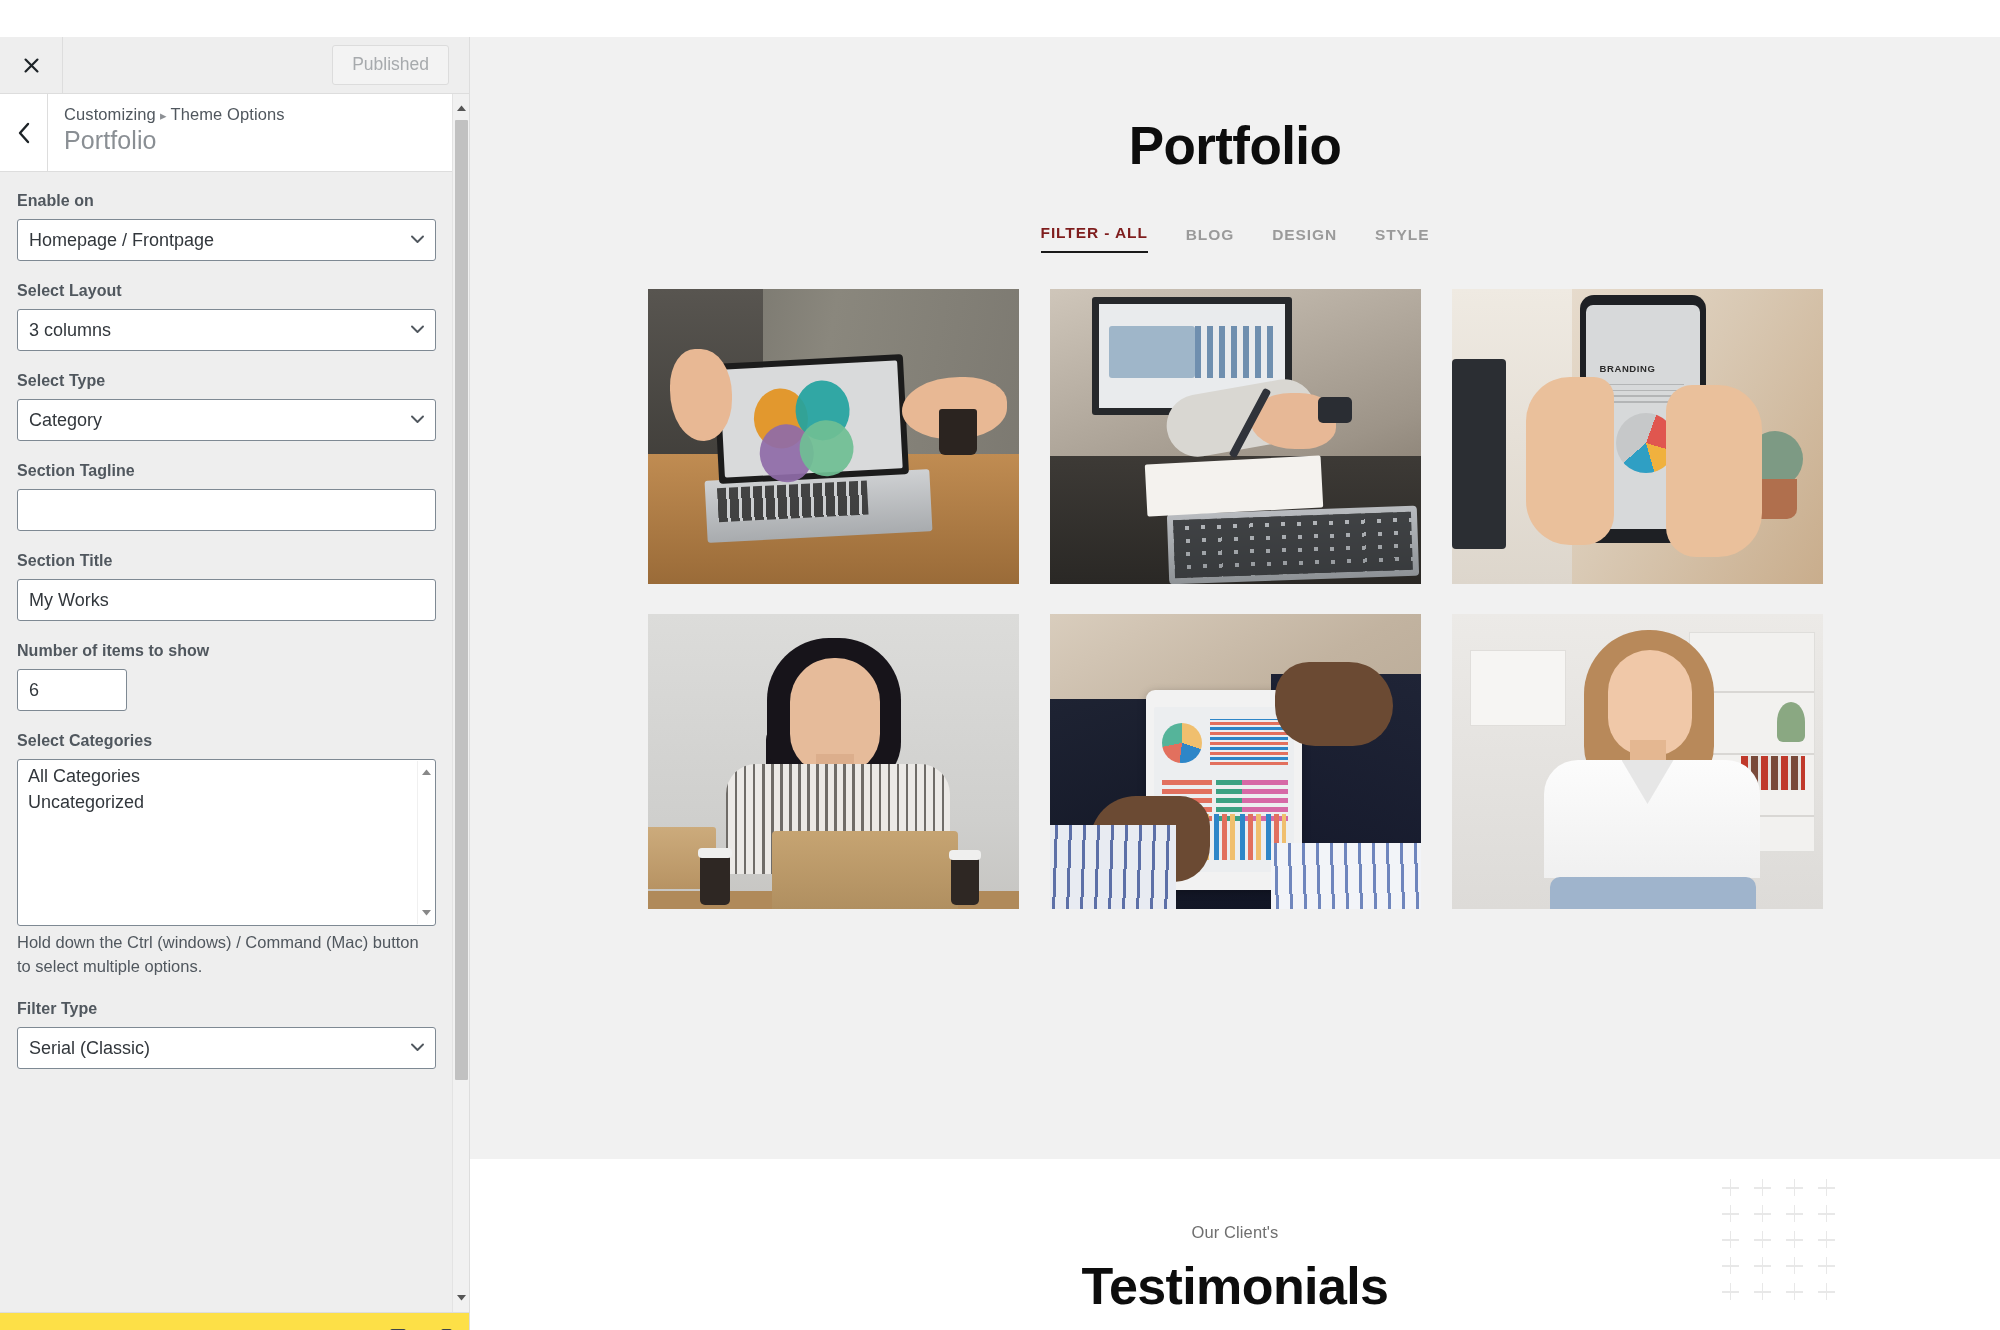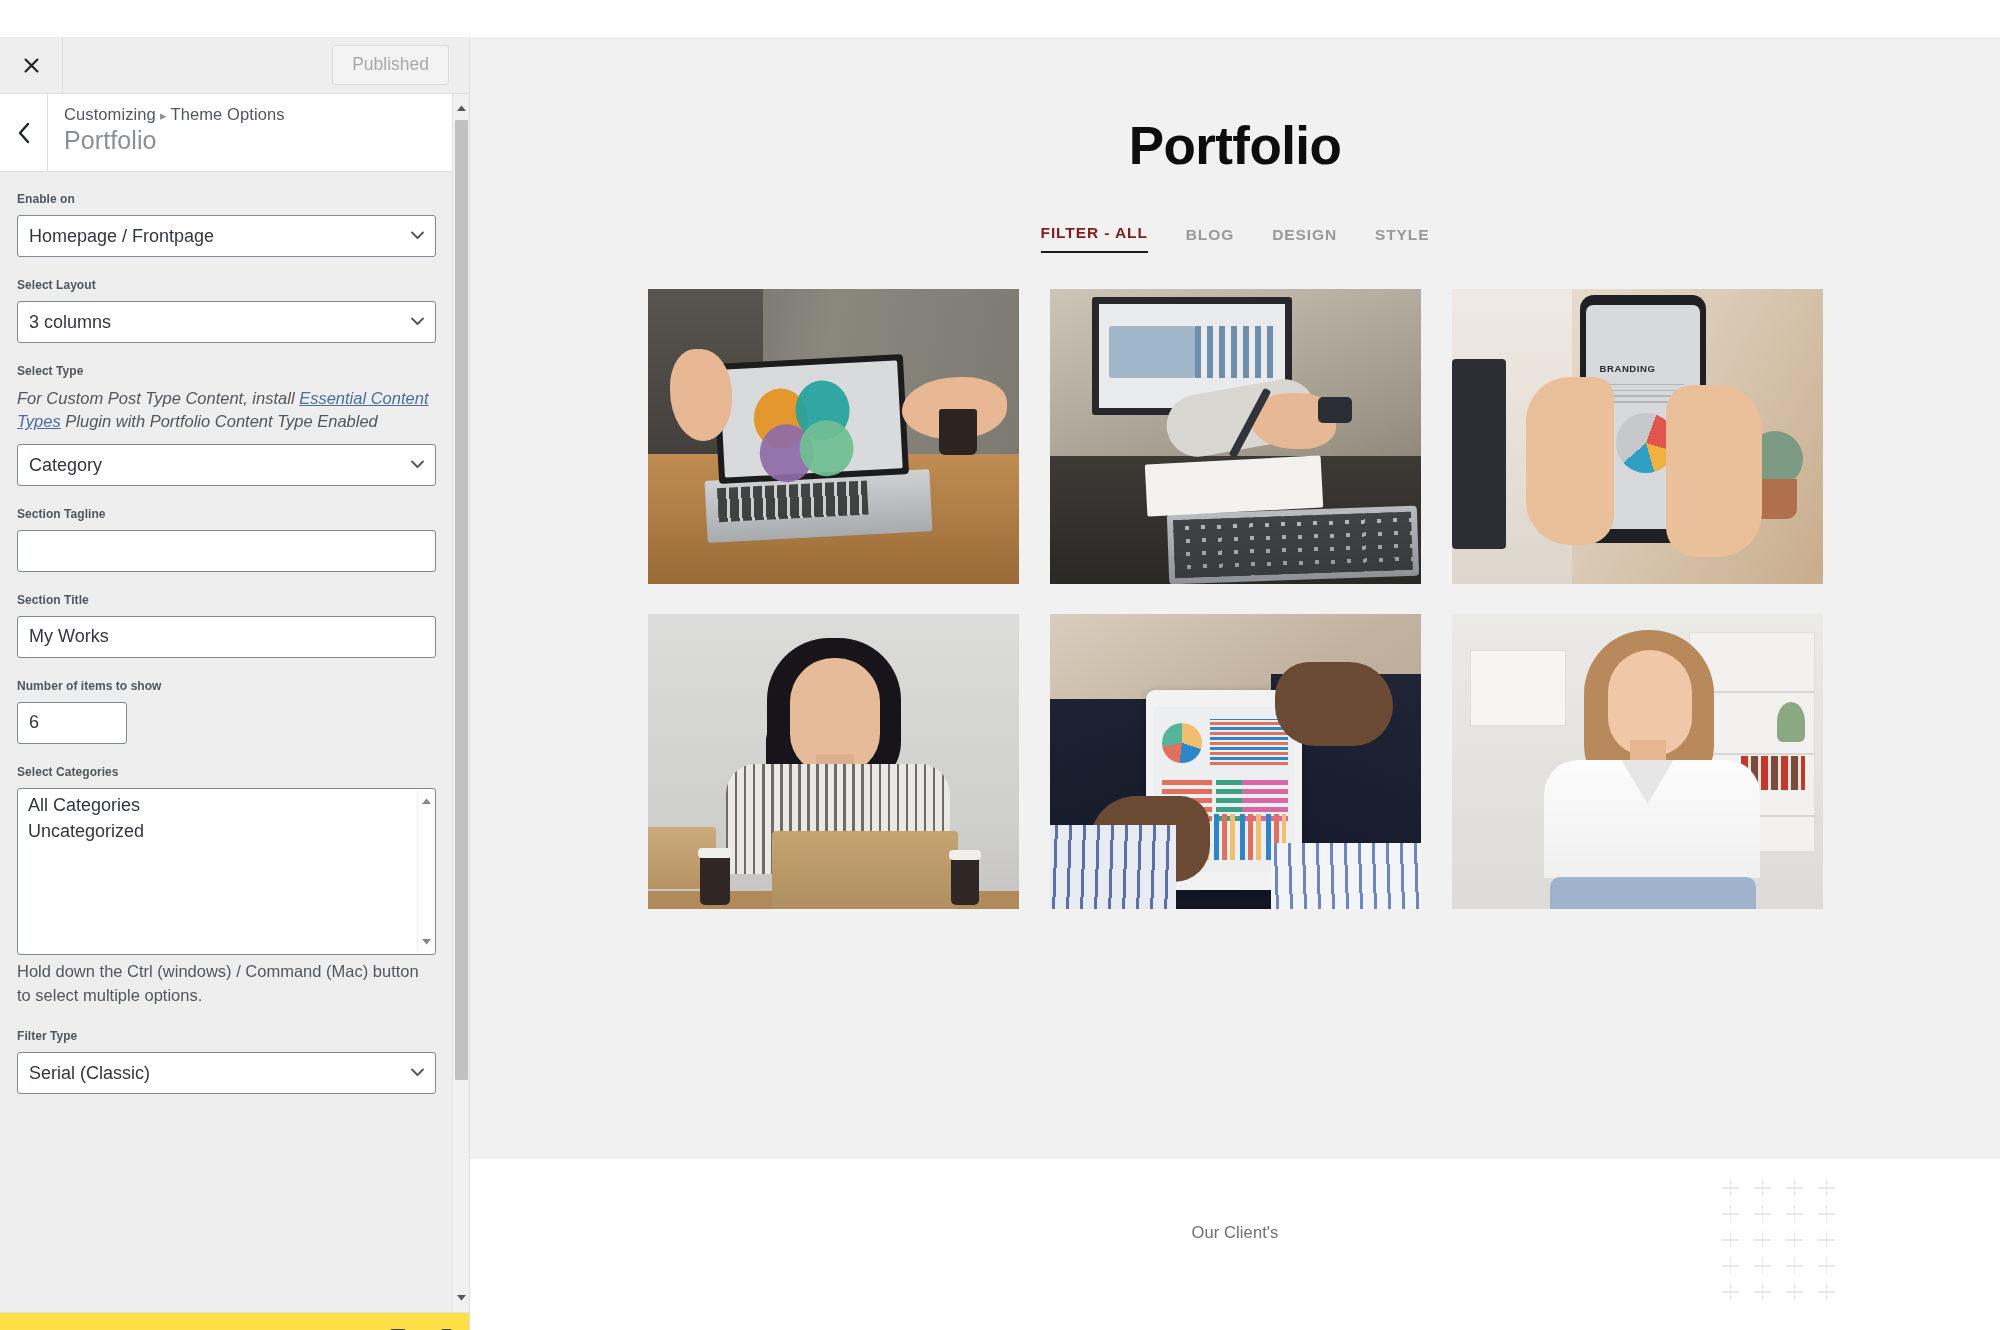--- a/index.html
+++ b/index.html
@@ -57,21 +57,21 @@
   .cz-breadcrumb { font-size: 16.5px; color: #50575e; letter-spacing: .1px; }
   .cz-breadcrumb .sep { color: #8c8f94; font-size: 13px; padding: 0 4px; }
   .cz-panel-title { font-size: 25px; color: #8a8f94; font-weight: 400; margin-top: 2px; letter-spacing: .1px; }
 
   .cz-body {
     position: absolute; left: 0; top: 135px; width: 453px; bottom: 55px;
     background: #eeeeee; padding: 20px 17px 0 17px; overflow: hidden;
   }
   .ctrl { margin-bottom: 21px; }
   .ctrl-label {
-    display: block; font-size: 12px; font-weight: bold;
+    display: block; font-size: 16px; font-weight: bold;
     color: #50575e; margin-bottom: 9px; letter-spacing: .05px;
   }
   .ctrl-desc {
     font-size: 16.5px; font-style: italic; color: #50575e;
     line-height: 1.42; margin-bottom: 10px;
   }
   .ctrl-desc a { color: #4b6c9e; text-decoration: underline; }
   .ctrl-help {
     font-size: 16.5px; color: #50575e; line-height: 1.45; margin-top: 5px;
   }
@@ -411,21 +411,20 @@
         <div class="sel-wrap">
           <div class="sel">3 columns</div>
           <svg class="sel-arrow" viewBox="0 0 13 9">
             <path d="M1 1.5 L6.5 7 L12 1.5" stroke="#50575e" stroke-width="1.9" fill="none" stroke-linecap="round" stroke-linejoin="round"></path>
           </svg>
         </div>
       </div>
 
       <div class="ctrl">
         <label class="ctrl-label">Select Type</label>
-        <div class="ctrl-desc"><span>For Custom Post Type Content, install </span><a href="#">Essential Content Types</a><span> Plugin with Portfolio Content Type Enabled</span></div>
         <div class="sel-wrap">
           <div class="sel">Category</div>
           <svg class="sel-arrow" viewBox="0 0 13 9">
             <path d="M1 1.5 L6.5 7 L12 1.5" stroke="#50575e" stroke-width="1.9" fill="none" stroke-linecap="round" stroke-linejoin="round"></path>
           </svg>
         </div>
       </div>
 
       <div class="ctrl">
         <label class="ctrl-label">Section Tagline</label>
@@ -669,16 +668,17 @@
         <div class="plus"></div>
           <div class="plus"></div>
           <div class="plus"></div>
           <div class="plus"></div>
         <div class="plus"></div>
           <div class="plus"></div>
           <div class="plus"></div>
           <div class="plus"></div>
       </div>
       <div class="tst-tag">Our Client's</div>
+      <div class="tst-title">Testimonials</div>
     </div>
 
   </div>
 </div>
 
 </body></html>

